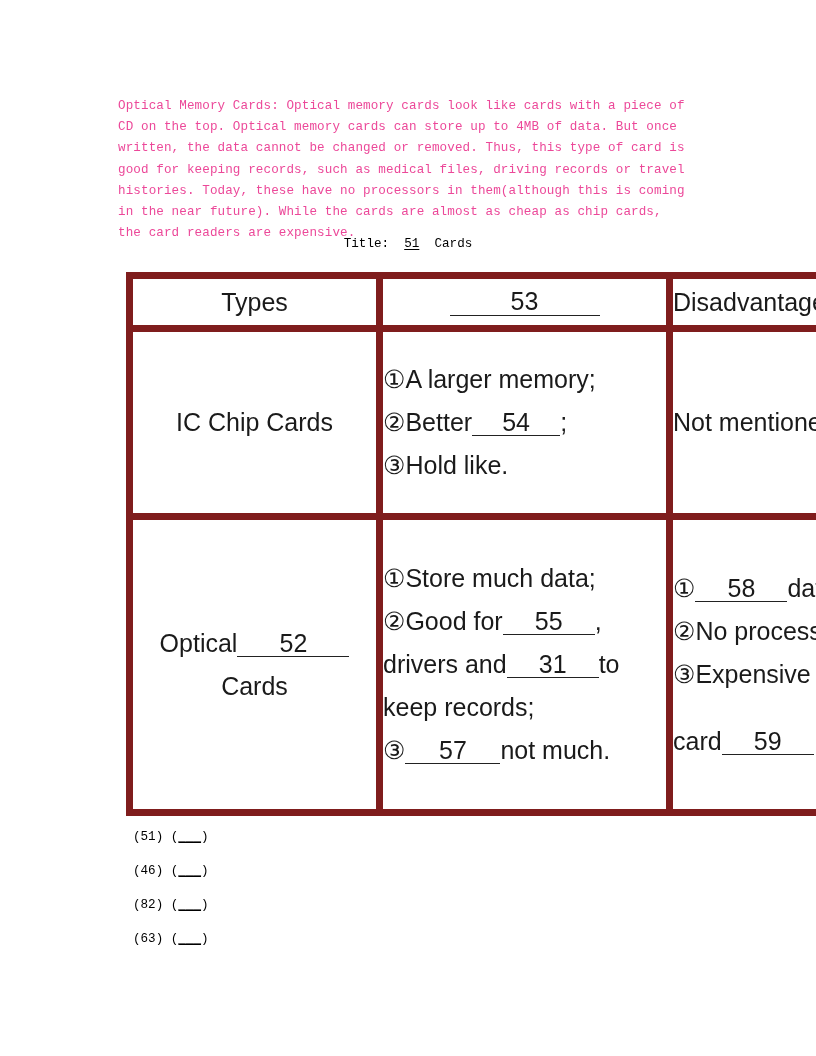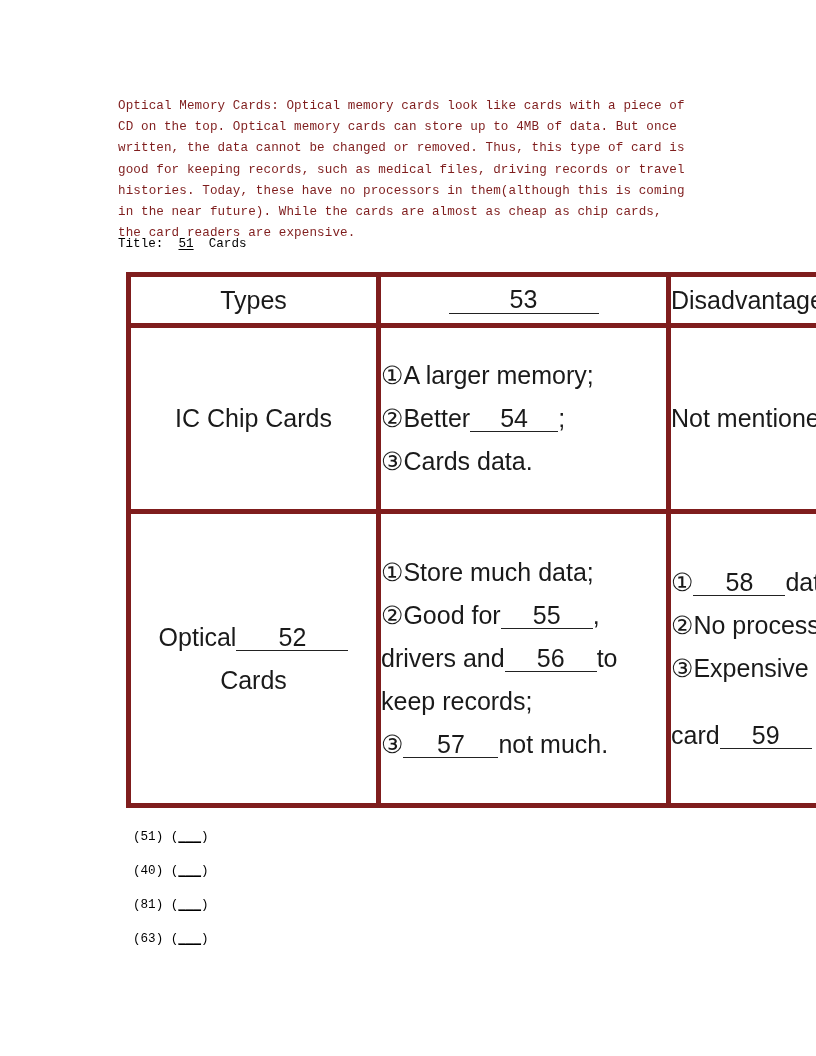--- a/index.html
+++ b/index.html
@@ -18,31 +18,32 @@
 
   
   .passage {
     position: absolute;
     left: 118px;
     top: 96px;
     width: 572px;
     font-family: "Liberation Mono", monospace;
     font-size: 12.6px;
     line-height: 21.2px;
-    color: #7f1d1d;
+    color: #ec4899;
     text-align: left;
     letter-spacing: 0.1px;
   }
 
   
   .title-line {
     position: absolute;
     left: 118px;
     top: 235px;
     width: 580px;
+    text-align: center;
     font-family: "Liberation Mono", monospace;
     font-size: 12.6px;
     line-height: 18px;
     white-space: pre;
   }
   .title-line .blank {
     text-decoration: underline;
     text-underline-offset: 2px;
   }
 
@@ -50,21 +51,21 @@
   .chart-table {
     position: absolute;
     left: 126px;
     top: 272px;
     width: 760px;          
     border-collapse: collapse;
     table-layout: fixed;
     font-family: "Liberation Sans", sans-serif;
   }
   .chart-table td {
-    border: 5px solid #7f1d1d;
+    border: 7px solid #7f1d1d;
     padding: 0;
     vertical-align: middle;
     color: #1a1a1a;
   }
   .col-types   { width: 250px; }
   .col-mid     { width: 290px; }
   .col-disadv  { width: 220px; }
 
   .cell-pad      { padding: 4px 8px; }
   .cell-center   { text-align: center; }
@@ -141,50 +142,50 @@
     </tr>
 
     <tr class="row-ic">
       <td class="cell-pad cell-center">
         <span class="body-text">IC Chip Cards</span>
       </td>
       <td class="cell-pad cell-left">
         <div class="body-text-lines">
           <div><span class="circ">①</span><span>A larger memory;</span></div>
           <div><span class="circ">②</span><span>Better</span><span class="blank-wide" style="width:88px;">54</span><span>;</span></div>
-          <div><span class="circ">③</span><span>Cards data.</span></div>
+          <div><span class="circ">③</span><span>Hold like.</span></div>
         </div>
       </td>
       <td class="cell-pad cell-left">
         <span class="body-text" style="white-space:nowrap;">Not mentioned</span>
       </td>
     </tr>
 
     <tr class="row-optical">
       <td class="cell-pad cell-center">
         <div class="body-text"><span>Optical</span><span class="blank-wide" style="width:112px;">52</span></div>
         <div class="body-text"><span>Cards</span></div>
       </td>
       <td class="cell-pad cell-left">
         <div class="body-text-lines">
           <div><span class="circ">①</span><span>Store much data;</span></div>
-          <div><span class="circ">②</span><span>Good for</span><span class="blank-wide" style="width:92px;">55</span><span>, drivers and</span><span class="blank-wide" style="width:92px;">56</span><span>to keep records;</span></div>
+          <div><span class="circ">②</span><span>Good for</span><span class="blank-wide" style="width:92px;">55</span><span>, drivers and</span><span class="blank-wide" style="width:92px;">31</span><span>to keep records;</span></div>
           <div><span class="circ">③</span><span class="blank-wide" style="width:95px;">57</span><span>not much.</span></div>
         </div>
       </td>
       <td class="cell-pad cell-left">
         <div class="body-text-lines">
           <div style="white-space:nowrap;"><span class="circ">①</span><span class="blank-wide" style="width:92px;">58</span><span>data;</span></div>
           <div style="white-space:nowrap;"><span class="circ">②</span><span>No processors;</span></div>
           <div style="white-space:nowrap;"><span class="circ">③</span><span>Expensive</span></div>
           <div style="white-space:nowrap;"><span>card</span><span class="blank-wide" style="width:92px;margin-top:32px;">59</span></div>
         </div>
       </td>
     </tr>
   </tbody>
 </table>
 
 <div class="answers">
   <div class="answer-row"><span>(51)</span><span> </span><span>(</span><span class="ablank">___</span><span>)</span></div>
-  <div class="answer-row"><span>(40)</span><span> </span><span>(</span><span class="ablank">___</span><span>)</span></div>
-  <div class="answer-row"><span>(81)</span><span> </span><span>(</span><span class="ablank">___</span><span>)</span></div>
+  <div class="answer-row"><span>(46)</span><span> </span><span>(</span><span class="ablank">___</span><span>)</span></div>
+  <div class="answer-row"><span>(82)</span><span> </span><span>(</span><span class="ablank">___</span><span>)</span></div>
   <div class="answer-row"><span>(63)</span><span> </span><span>(</span><span class="ablank">___</span><span>)</span></div>
 </div>
 
 </body></html>

